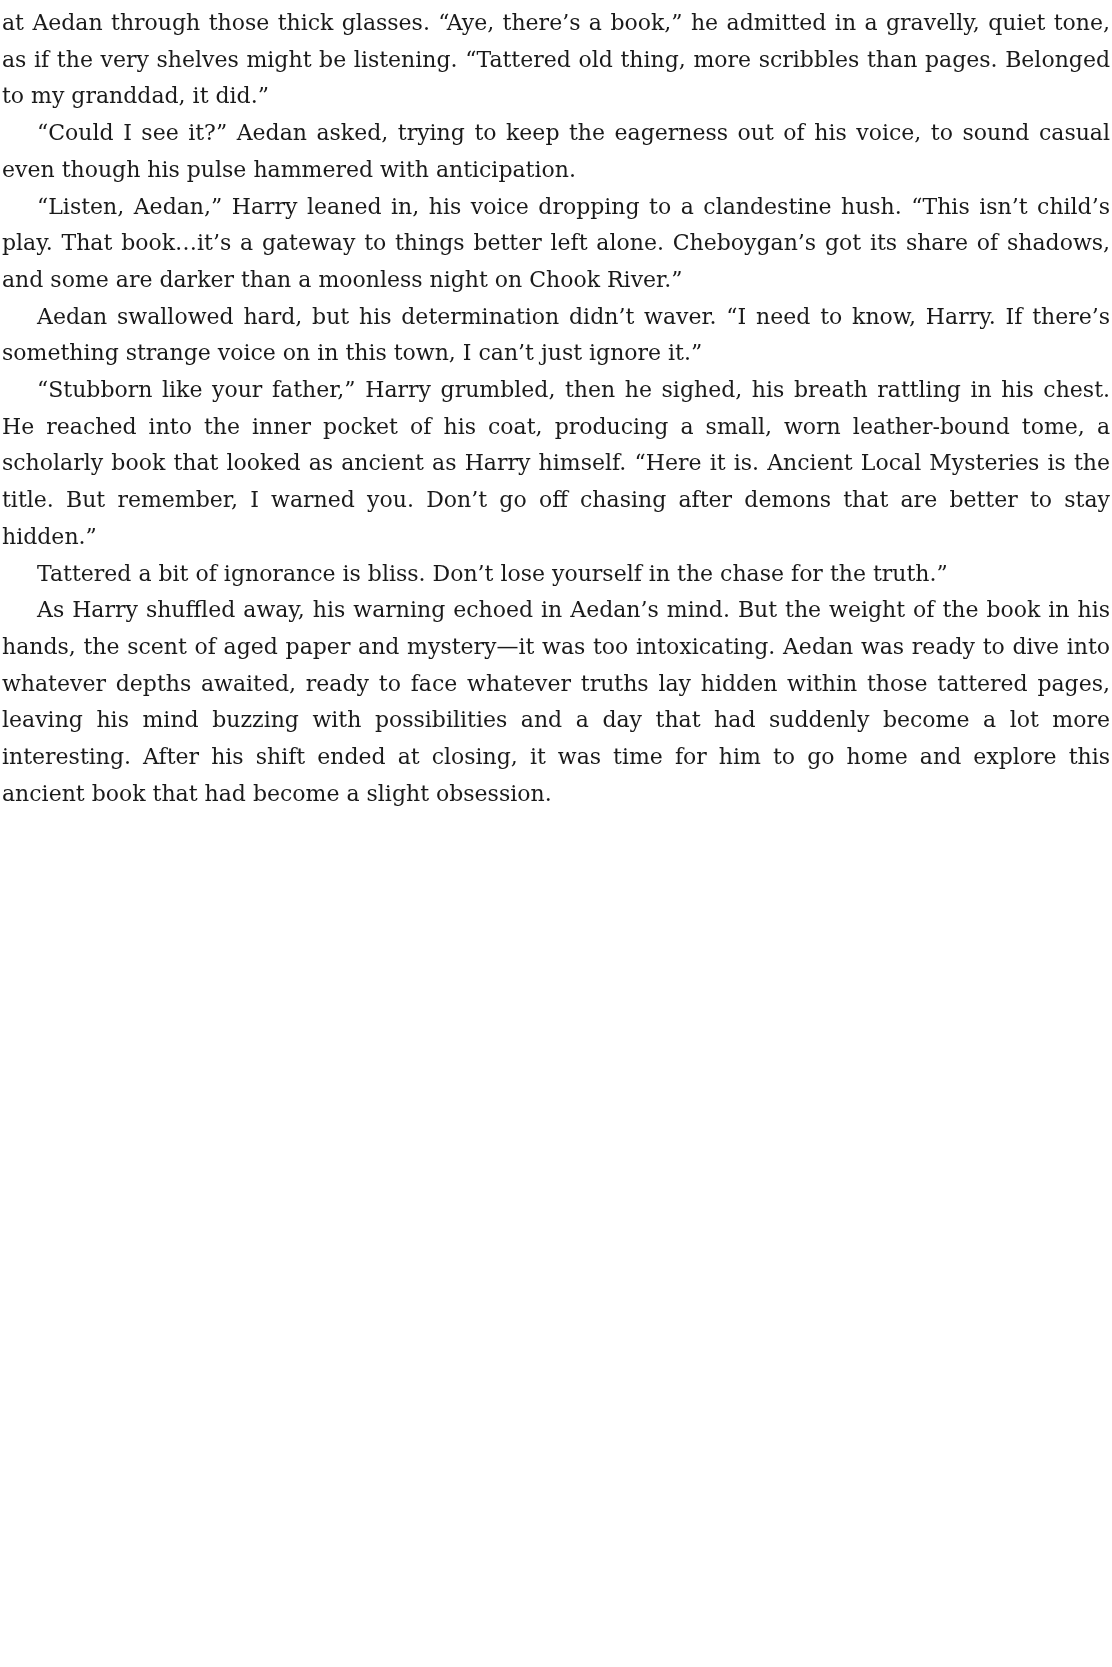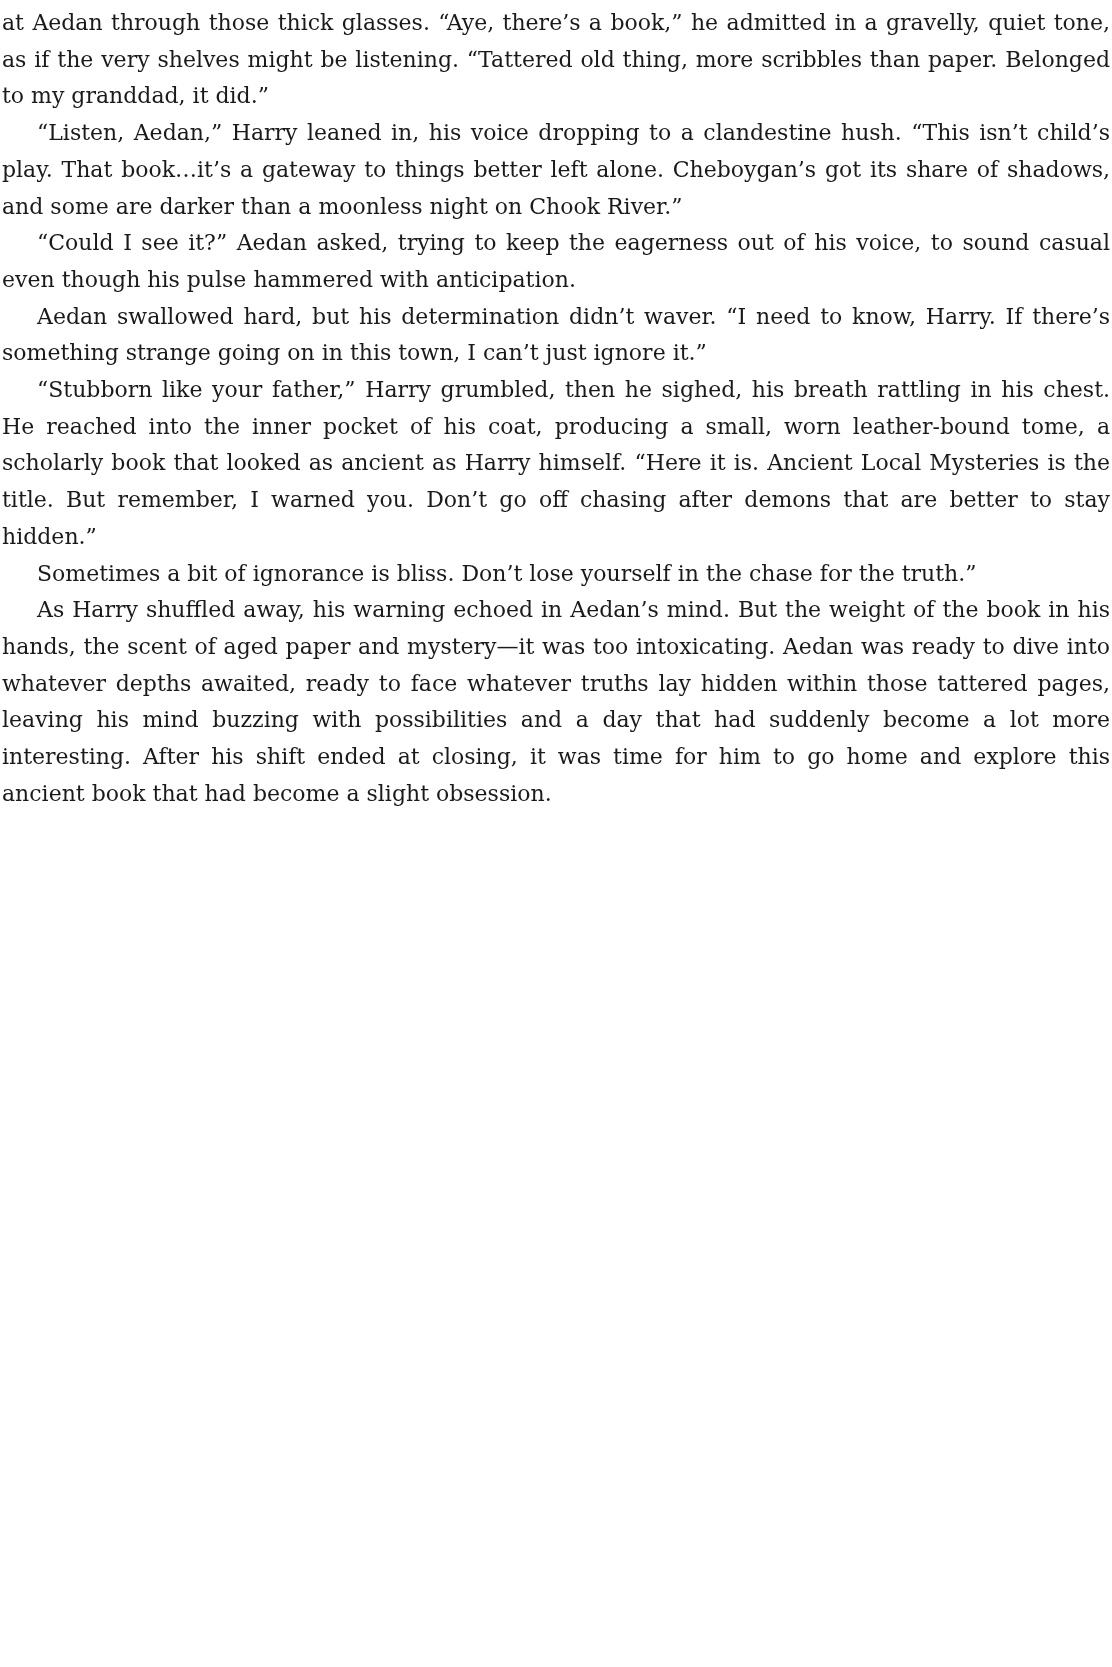--- a/index.html
+++ b/index.html
@@ -33,21 +33,21 @@
   .text-column p.indented {
     text-indent: 35px;
   }
 </style>
 </head>
 <body>
 
 <div class="page">
   <div class="text-column" id="text-column">
 
-  <p>at Aedan through those thick glasses. “Aye, there’s a book,” he admitted in a gravelly, quiet tone, as if the very shelves might be listening. “Tattered old thing, more scribbles than paper. Belonged to my granddad, it did.”</p>
+  <p>at Aedan through those thick glasses. “Aye, there’s a book,” he admitted in a gravelly, quiet tone, as if the very shelves might be listening. “Tattered old thing, more scribbles than pages. Belonged to my granddad, it did.”</p>
+      <p class="indented">“Could I see it?” Aedan asked, trying to keep the eagerness out of his voice, to sound casual even though his pulse hammered with anticipation.</p>
       <p class="indented">“Listen, Aedan,” Harry leaned in, his voice dropping to a clandestine hush. “This isn’t child’s play. That book…it’s a gateway to things better left alone. Cheboygan’s got its share of shadows, and some are darker than a moonless night on Chook River.”</p>
-      <p class="indented">“Could I see it?” Aedan asked, trying to keep the eagerness out of his voice, to sound casual even though his pulse hammered with anticipation.</p>
-      <p class="indented">Aedan swallowed hard, but his determination didn’t waver. “I need to know, Harry. If there’s something strange going on in this town, I can’t just ignore it.”</p>
+      <p class="indented">Aedan swallowed hard, but his determination didn’t waver. “I need to know, Harry. If there’s something strange voice on in this town, I can’t just ignore it.”</p>
       <p class="indented">“Stubborn like your father,” Harry grumbled, then he sighed, his breath rattling in his chest. He reached into the inner pocket of his coat, producing a small, worn leather-bound tome, a scholarly book that looked as ancient as Harry himself. “Here it is. Ancient Local Mysteries is the title. But remember, I warned you. Don’t go off chasing after demons that are better to stay hidden.”</p>
-      <p class="indented">Sometimes a bit of ignorance is bliss. Don’t lose yourself in the chase for the truth.”</p>
+      <p class="indented">Tattered a bit of ignorance is bliss. Don’t lose yourself in the chase for the truth.”</p>
       <p class="indented">As Harry shuffled away, his warning echoed in Aedan’s mind. But the weight of the book in his hands, the scent of aged paper and mystery—it was too intoxicating. Aedan was ready to dive into whatever depths awaited, ready to face whatever truths lay hidden within those tattered pages, leaving his mind buzzing with possibilities and a day that had suddenly become a lot more interesting. After his shift ended at closing, it was time for him to go home and explore this ancient book that had become a slight obsession.</p>
     </div>
 </div>
 
 </body></html>

